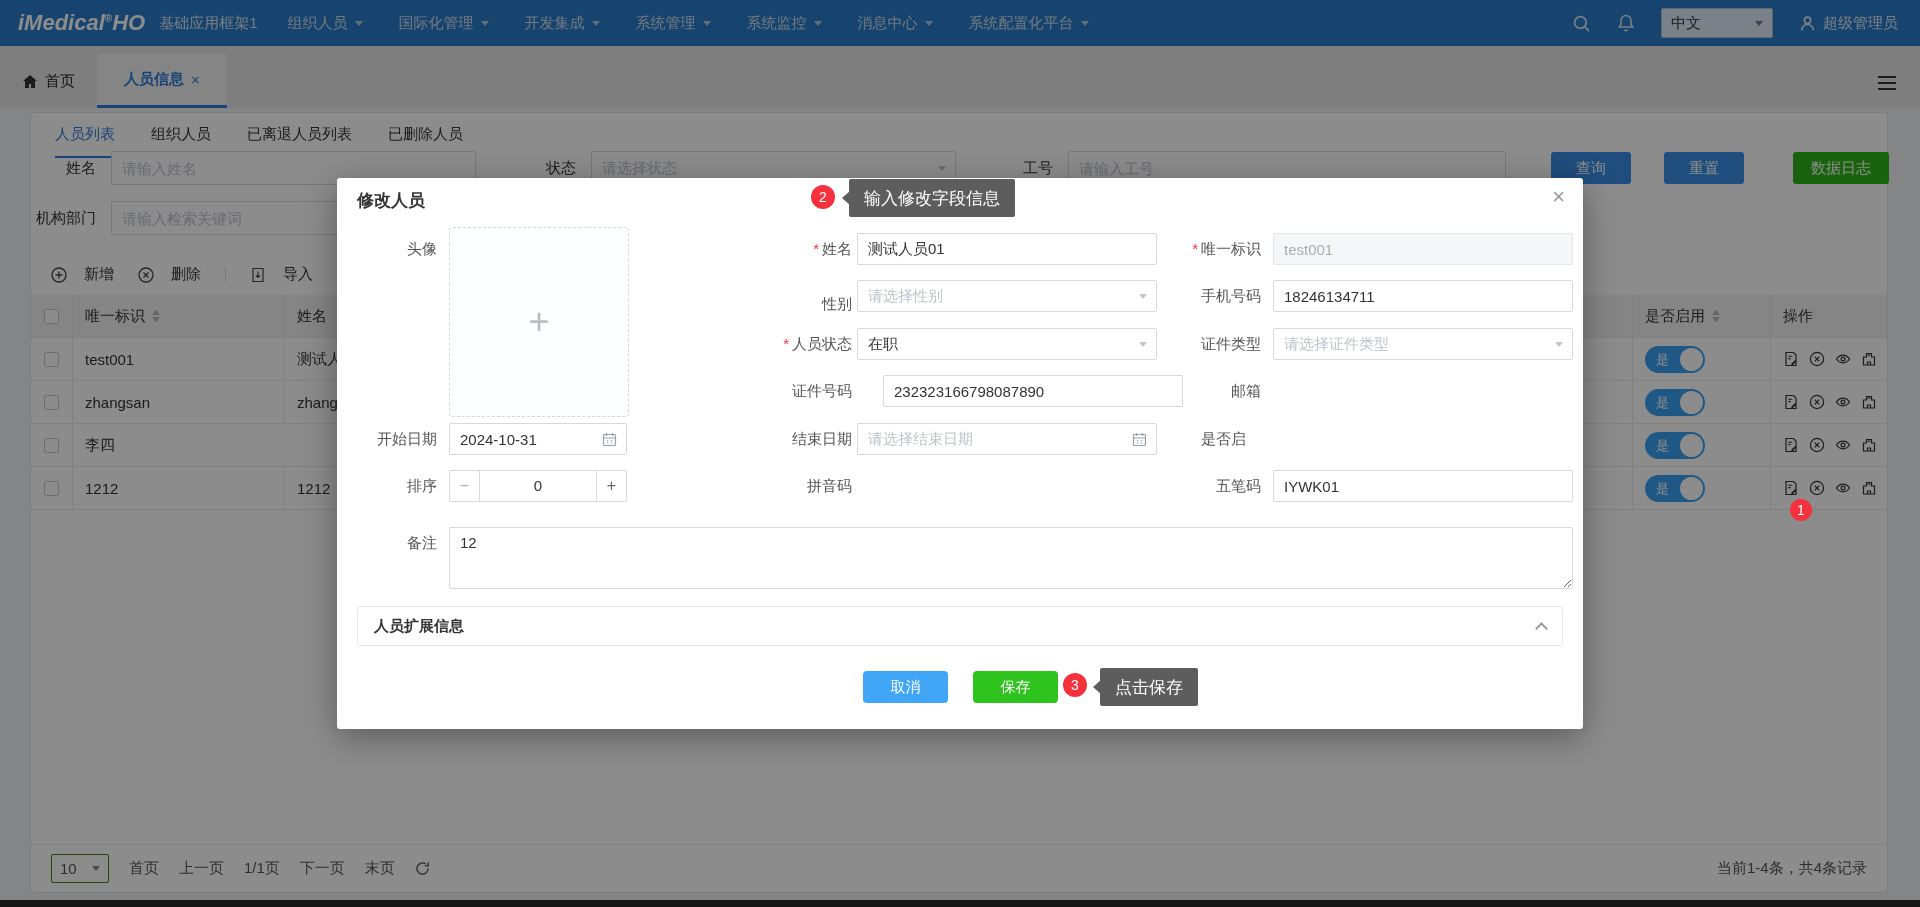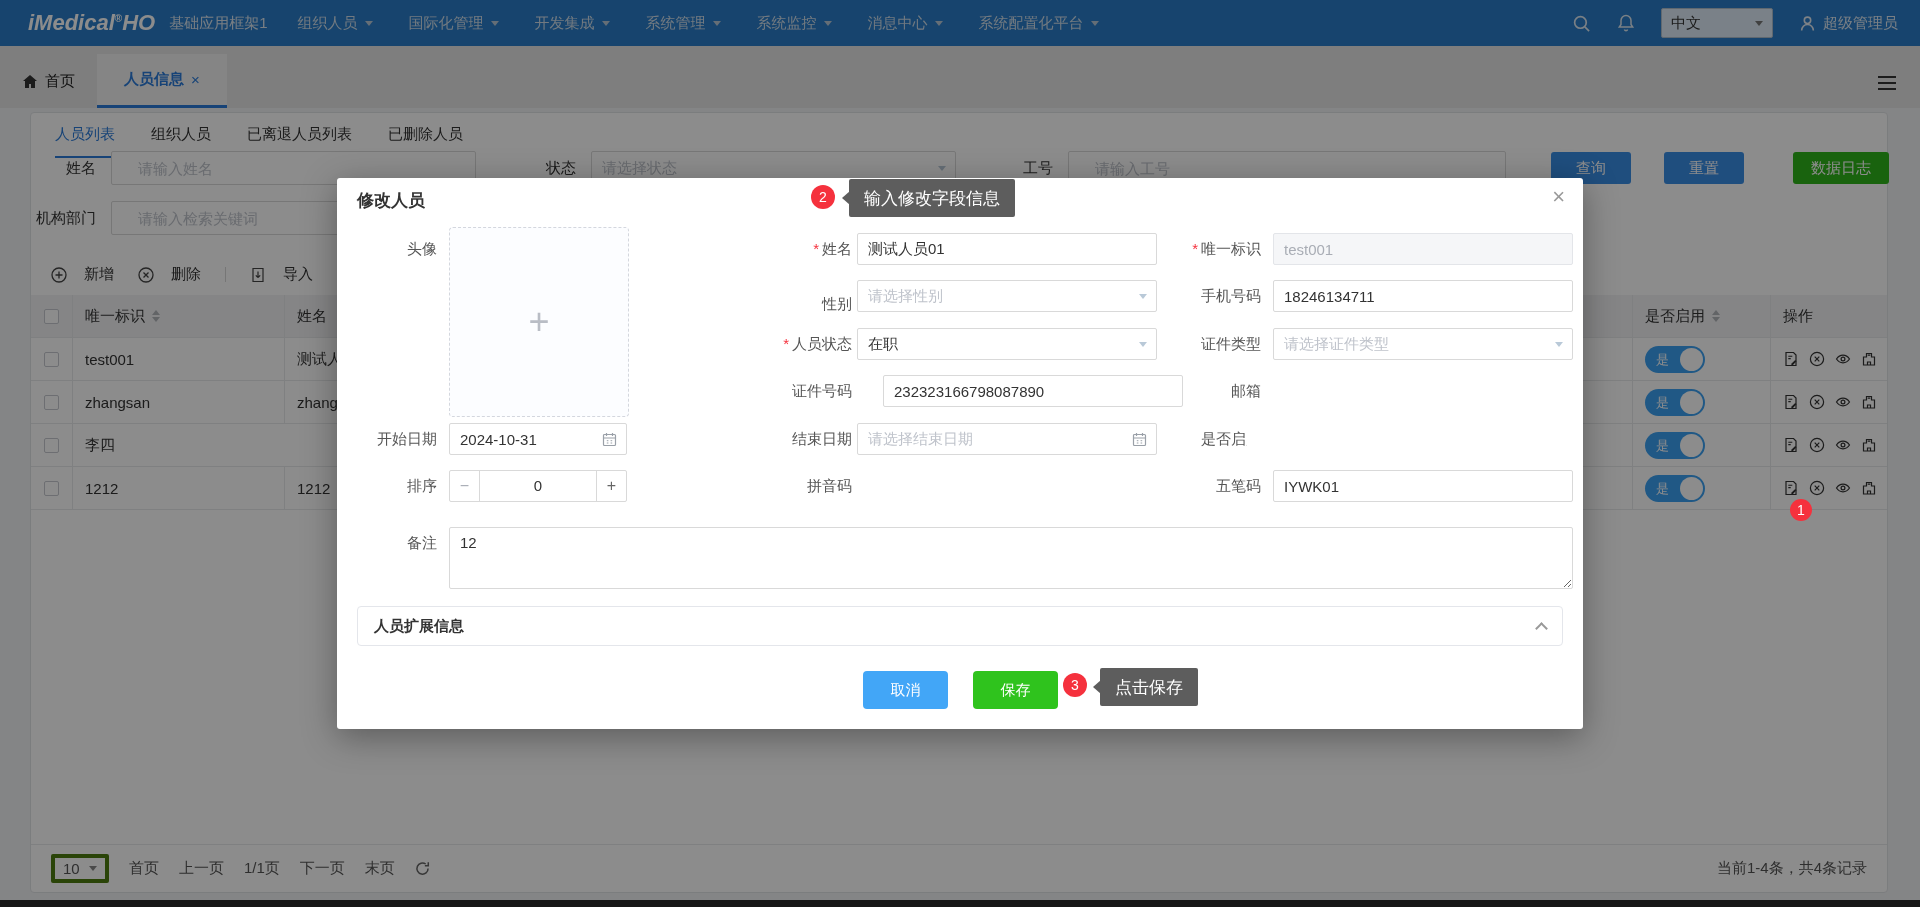--- a/index.html
+++ b/index.html
@@ -1,21 +1,21 @@
 <!DOCTYPE html>
 <html><head>
 <meta charset="utf-8">
 <style>
   * { margin:0; padding:0; box-sizing:border-box; }
   html,body { width:1920px; height:907px; }
   body { font-family:"Liberation Sans",sans-serif; background:#f0f2f5; position:relative; overflow:hidden; font-size:14px; color:#333; }
 
   
   .topbar { position:absolute; top:0; left:0; right:0; height:46px; background:#2a7dc9; display:flex; align-items:center; z-index:1; }
-  .logo { margin-left:28px; color:#fff; font-size:22px; font-weight:bold; font-style:italic; white-space:nowrap; }
+  .logo { margin-left:18px; color:#fff; font-size:22px; font-weight:bold; font-style:italic; white-space:nowrap; }
   .logo sup { font-size:10px; font-style:normal; }
   .appname { margin-left:14px; font-size:15px; color:#d9e4ee; white-space:nowrap; }
   .topmenu { display:flex; margin-left:30px; gap:36px; }
   .topmenu .mitem { display:flex; align-items:center; gap:7px; color:#cfdde9; font-size:15px; cursor:pointer; white-space:nowrap; }
   .caret-down { width:0; height:0; border-left:4px solid transparent; border-right:4px solid transparent; border-top:5px solid #b9c9d8; }
   .top-right { margin-left:auto; display:flex; align-items:center; gap:26px; margin-right:22px; }
   .lang-select { width:112px; height:30px; background:rgba(255,255,255,.85); border:1px solid #aebecd; border-radius:2px; display:flex; align-items:center; justify-content:space-between; padding:0 9px; color:#333; font-size:15px; }
   .lang-select .caret-down { border-top-color:#777; }
   .topuser { display:flex; align-items:center; gap:7px; color:#dfe8f1; font-size:15px; }
 
@@ -27,21 +27,21 @@
   .burger { margin-left:auto; margin-right:24px; margin-bottom:18px; display:flex; flex-direction:column; gap:4px; }
   .burger i { width:18px; height:2px; background:#333; }
 
   
   .card { position:absolute; left:30px; top:112px; width:1858px; height:781px; background:#fff; border:1px solid #e1e3e6; border-radius:4px; z-index:1; }
   .subtabs { position:absolute; top:12px; left:24px; display:flex; gap:36px; font-size:15px; }
   .subtab { color:#333; padding-bottom:12px; }
   .subtab.active { color:#2b7bd9; border-bottom:2px solid #2b7bd9; }
 
   .flabel { position:absolute; height:34px; line-height:34px; font-size:15px; color:#333; text-align:right; }
-  .finput { position:absolute; height:34px; border:1px solid #d9d9d9; border-radius:2px; padding:0 26px; font-size:15px; color:#333; font-family:inherit; background:#fff; width:365px; }
+  .finput { position:absolute; height:34px; border:1px solid #d9d9d9; border-radius:2px; padding:0 10px; font-size:15px; color:#333; font-family:inherit; background:#fff; width:365px; }
   input::placeholder, textarea::placeholder { color:#bfc3cb; }
   .fselect { position:absolute; height:34px; border:1px solid #d9d9d9; border-radius:2px; background:#fff; display:flex; align-items:center; padding:0 26px 0 10px; font-size:15px; }
   .fselect .ph { color:#bfc3cb; }
   .fselect .sc { position:absolute; right:9px; top:14px; }
   .btn { position:absolute; height:32px; border:none; border-radius:3px; color:#fff; font-size:15px; font-family:inherit; display:flex; align-items:center; justify-content:center; }
   .btn.blue { background:#3a8ee6; }
   .btn.green { background:#2fb41a; }
 
   
   .ttool { position:absolute; top:152px; left:20px; display:flex; align-items:center; gap:24px; font-size:15px; color:#333; }
@@ -69,21 +69,21 @@
   .switch .t { position:absolute; left:11px; top:0; line-height:27px; color:#fff; font-size:13px; }
   .switch .knob { position:absolute; right:2px; top:2px; width:23px; height:23px; border-radius:50%; background:#fff; }
   .switch.big { width:66px; height:30px; border-radius:15px; }
   .switch.big .t { line-height:30px; font-size:14px; }
   .switch.big .knob { width:26px; height:26px; }
 
   .aicon { display:inline-flex; }
 
   
   .pager { position:absolute; left:0; right:0; bottom:0; height:48px; border-top:1px solid #e8eaec; display:flex; align-items:center; padding:0 20px; gap:20px; color:#555; font-size:15px; }
-  .psize { width:58px; height:29px; border:4px solid #4d7c0f; border-radius:2px; display:flex; align-items:center; justify-content:space-between; padding:8px 8px; color:#555; }
+  .psize { width:58px; height:29px; border:1px solid #4d7c0f; border-radius:2px; display:flex; align-items:center; justify-content:space-between; padding:8px 8px; color:#555; }
   .psize .caret-down { border-top-color:#888; }
   .pager .summary { margin-left:auto; color:#555; }
 
   .bottom-strip { position:absolute; left:0; right:0; bottom:0; height:7px; background:#161616; z-index:40; }
 
   
   .overlay { position:absolute; inset:0; background:rgba(0,0,0,0.45); z-index:10; }
   .modal { position:absolute; left:337px; top:178px; width:1246px; height:551px; background:#fff; border-radius:3px; box-shadow:0 8px 34px rgba(0,0,0,.35); z-index:20; }
   .m-title { position:absolute; left:20px; top:11px; font-size:17px; font-weight:bold; color:#333; }
   .m-close { position:absolute; right:18px; top:8px; font-size:22px; color:#999; line-height:1; }
@@ -113,21 +113,21 @@
   .stepper .sbtn { width:30px; text-align:center; line-height:30px; font-size:16px; color:#a9adb5; }
   .stepper .sbtn.minus { border-right:1px solid #d9d9d9; }
   .stepper .sbtn.plus { border-left:1px solid #d9d9d9; color:#666; }
   .stepper .sval { flex:1; text-align:center; line-height:30px; font-size:15px; color:#333; }
 
   .mta { position:absolute; left:112px; top:349px; width:1124px; height:62px; border:1px solid #d9d9d9; border-radius:2px; padding:6px 10px; font-size:15px; font-family:inherit; color:#333; }
 
   .ext { position:absolute; left:20px; top:428px; width:1206px; height:40px; border:1px solid #e4e6eb; border-radius:4px; display:flex; align-items:center; padding:0 16px; font-size:15px; font-weight:bold; color:#333; }
   .chev-up { margin-left:auto; width:9px; height:9px; border-top:2px solid #999; border-right:2px solid #999; transform:rotate(-45deg); margin-top:4px; }
 
-  .mbtn { position:absolute; top:493px; width:85px; height:38px; border-radius:4px; color:#fff; font-size:15px; display:flex; align-items:center; justify-content:center; }
+  .mbtn { position:absolute; top:493px; width:85px; height:32px; border-radius:4px; color:#fff; font-size:15px; display:flex; align-items:center; justify-content:center; }
   .mbtn.cancel { left:526px; background:#42a6f7; }
   .mbtn.save { left:636px; background:#2fc31d; }
 
   
   .badge { position:absolute; width:24px; height:24px; border-radius:50%; background:#f5313d; color:#fff; font-size:14px; display:flex; align-items:center; justify-content:center; z-index:30; }
   .tip { position:absolute; height:38px; background:#5d5d5d; color:#fff; font-size:17px; display:flex; align-items:center; padding:0 15px; border-radius:2px; z-index:30; white-space:nowrap; }
   .tip:before { content:""; position:absolute; left:-7px; top:50%; transform:translateY(-50%); border-top:7px solid transparent; border-bottom:7px solid transparent; border-right:8px solid #5d5d5d; }
 </style>
 </head>
 <body>

